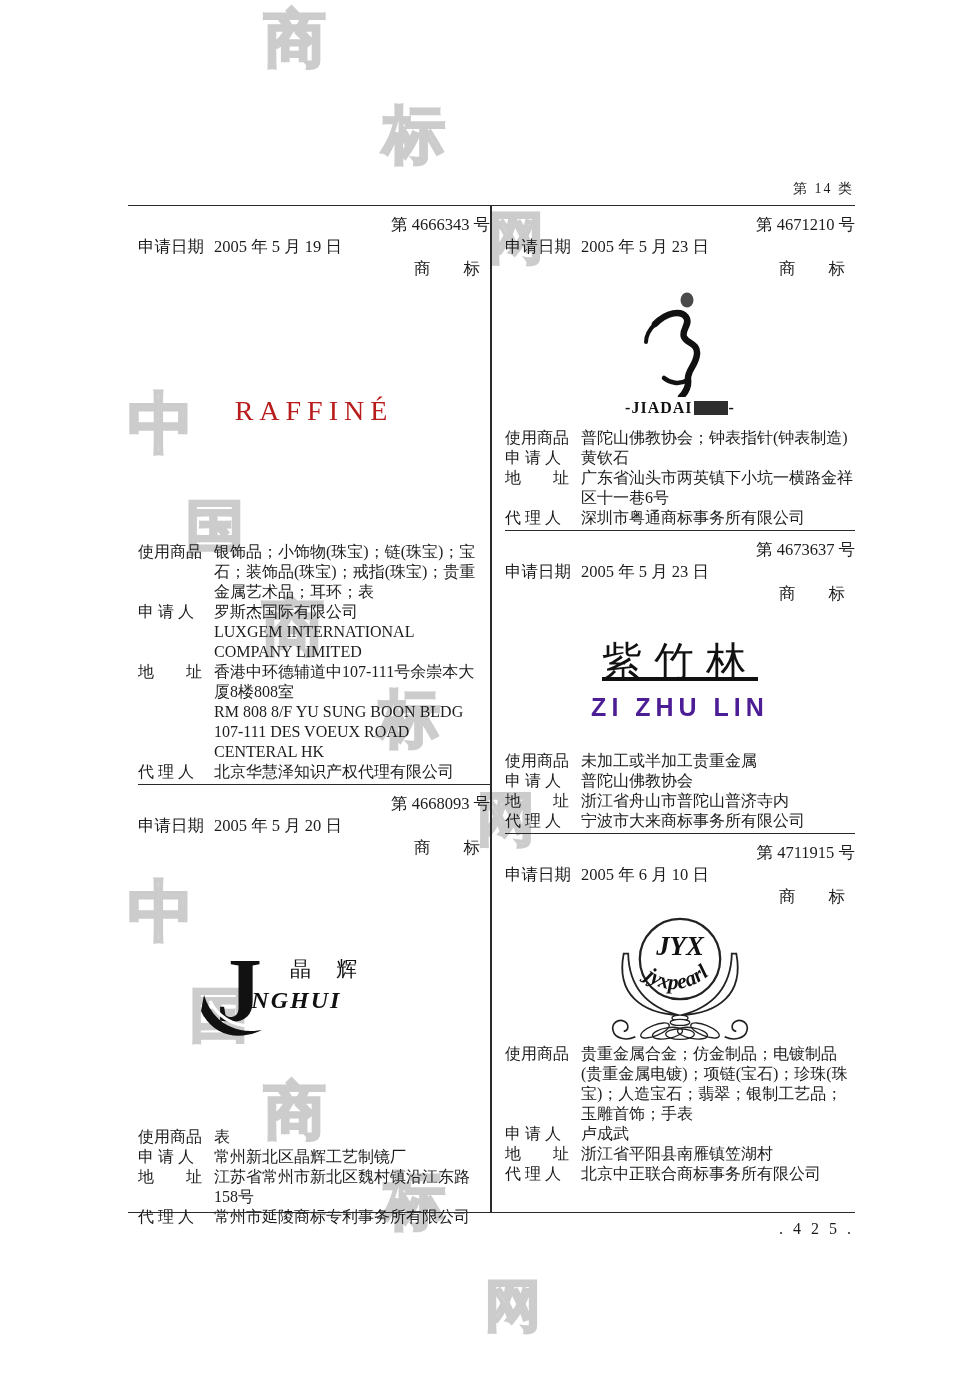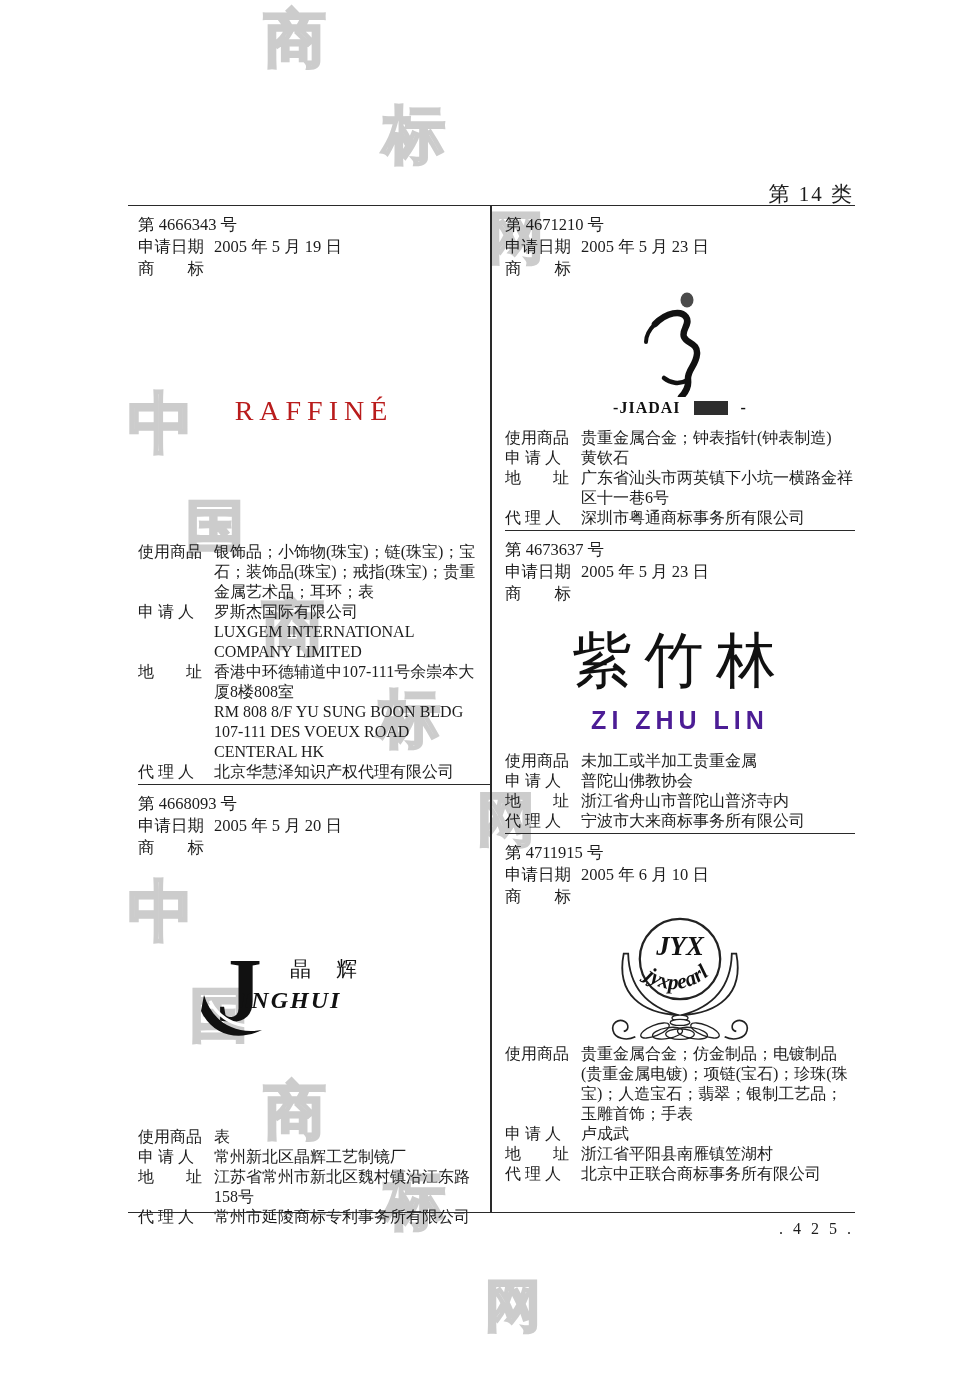--- a/index.html
+++ b/index.html
@@ -2,47 +2,47 @@
 <html><head>
 <meta charset="utf-8">
 <style>
   html,body{margin:0;padding:0;background:#ffffff;}
   .page{position:relative;width:980px;height:1400px;background:#fff;overflow:hidden;
         font-family:"Liberation Serif","DejaVu Serif",serif;color:#1c1c1c;}
   
   .wm{position:absolute;z-index:0;font-family:"Liberation Sans","DejaVu Sans",sans-serif;
       font-weight:bold;color:#ffffff;-webkit-text-stroke:2.6px #cccccc;line-height:1;user-select:none;}
   
-  .class-header{position:absolute;top:180px;right:126px;font-size:21px;letter-spacing:2px;z-index:2;}
+  .class-header{position:absolute;top:180px;right:126px;font-size:14px;letter-spacing:2px;z-index:2;}
   .top-rule{position:absolute;left:128px;right:125px;top:205px;border-top:1.6px solid #2a2a2a;z-index:2;}
   .bottom-rule{position:absolute;left:128px;right:125px;top:1212px;border-top:1.6px solid #2a2a2a;z-index:2;}
   .page-number{position:absolute;top:1220px;right:126px;font-size:16px;letter-spacing:3px;z-index:2;}
   
   .columns{position:absolute;left:138px;top:206px;width:718px;height:1006px;z-index:1;}
   .divider-v{position:absolute;left:352px;top:0;height:1006px;width:1.6px;background:#2a2a2a;}
   .col{position:absolute;top:0;}
   .col-left{left:0;width:352px;}
   .col-right{left:367px;width:350px;}
   .entry{padding-top:8px;}
   .entry-divider{border:none;border-top:1.6px solid #2a2a2a;margin:2px 0 0 0;}
-  .frow{display:flex;font-size:16.5px;}
+  .frow{display:flex;font-size:16.5px;justify-content:flex-end;}
   .hrow{line-height:22px;}
   .fields .frow{font-size:16px;line-height:20px;}
   .flabel{flex:none;width:76px;white-space:pre;}
   .fvalue{flex:1;white-space:pre-wrap;}
   .logo-area{display:flex;align-items:center;justify-content:center;}
   
   .raffine{font-size:28px;letter-spacing:6px;color:#b91c1c;}
   .zzl{ text-align:center;}
-  .zzl-cn{font-size:60px;letter-spacing:12px;color:#111;}
+  .zzl-cn{font-size:40px;letter-spacing:12px;color:#111;text-decoration:underline;}
   .zzl-en{font-size:25px;font-weight:bold;letter-spacing:5px;margin-top:4px;
           font-family:"Liberation Sans","DejaVu Sans",sans-serif;color:#4c1d95;}
   .jiadai{display:flex;flex-direction:column;align-items:center;}
   .jiadai-text{display:flex;align-items:center;font-size:16px;font-weight:bold;
-               letter-spacing:1px;color:#111;margin-top:2px;gap:12px;}
+               letter-spacing:1px;color:#111;margin-top:2px;}
   .jiadai-block{display:inline-block;width:34px;height:14px;background:#2e2e2e;margin:0 1px;}
   .jinghui-logo{position:relative;width:240px;height:112px;}
   .jy-j{position:absolute;left:6px;top:4px;}
   .jy-cn{position:absolute;left:96px;top:18px;font-size:21px;letter-spacing:10px;color:#111;}
   .jy-en{position:absolute;left:46px;top:50px;font-size:24px;font-weight:bold;font-style:italic;
          letter-spacing:2px;color:#111;}
 </style>
 </head>
 <body>
 
@@ -175,21 +175,21 @@
             <div class="jiadai-text">
               <span>-JIADAI</span>
               <span class="jiadai-block"></span>
               <span>-</span>
             </div>
           </div>
         </div>
         <div class="fields">
           <div class="frow">
             <span class="flabel">使用商品</span>
-            <span class="fvalue">贵重金属合金；钟表指针(钟表制造)</span>
+            <span class="fvalue">普陀山佛教协会；钟表指针(钟表制造)</span>
           </div>
           <div class="frow">
             <span class="flabel">申 请 人</span>
             <span class="fvalue">黄钦石</span>
           </div>
           <div class="frow">
             <span class="flabel">地　　址</span>
             <span class="fvalue">广东省汕头市两英镇下小坑一横路金祥区十一巷6号</span>
           </div>
           <div class="frow">

